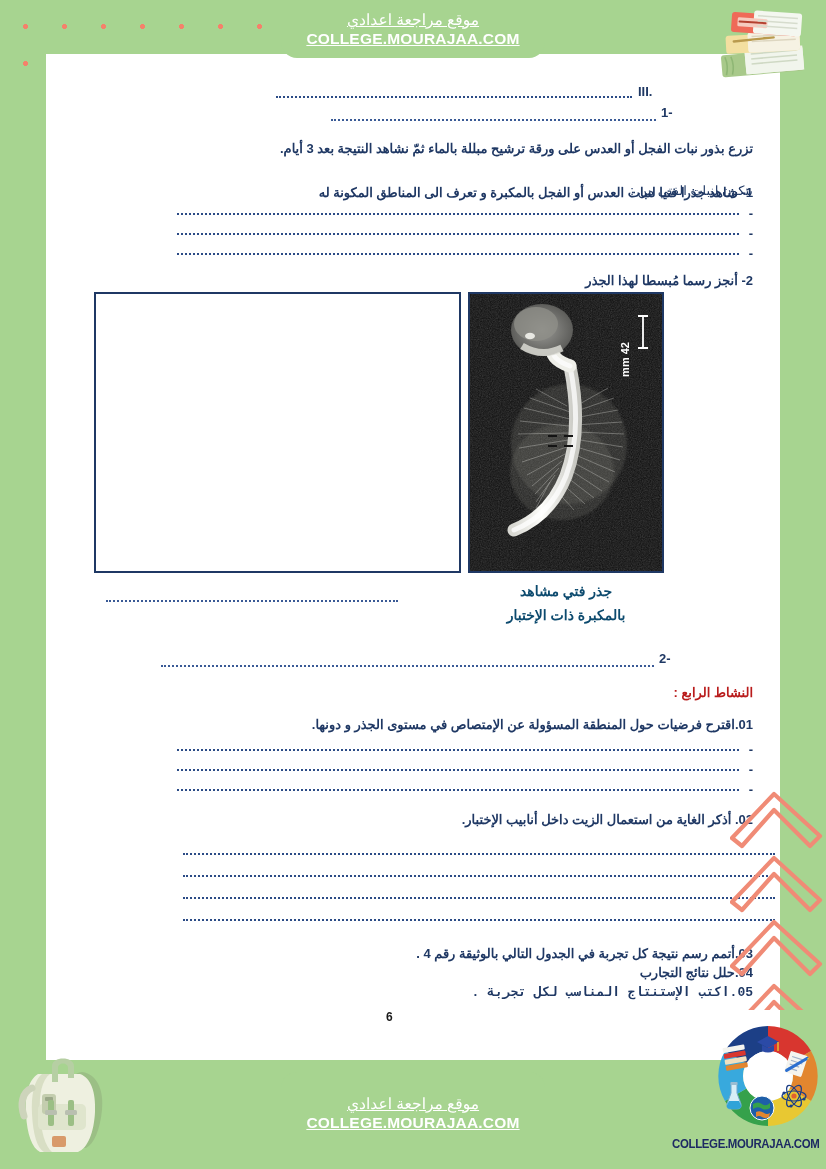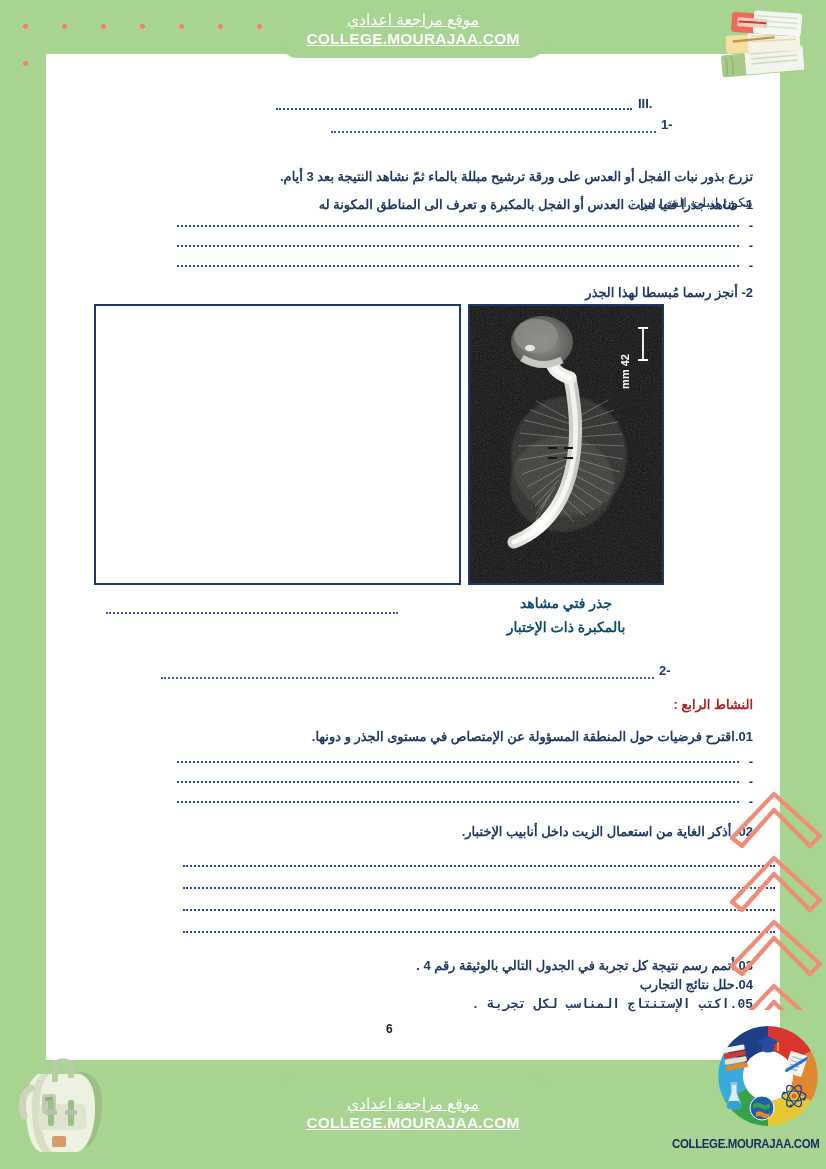--- a/index.html
+++ b/index.html
@@ -88,21 +88,21 @@
     background: #a7d490;
     border-radius: 16px 16px 0 0;
     z-index: 5;
     display: flex; flex-direction: column;
     align-items: center; justify-content: flex-start;
     padding-top: 22px;
   }
 
   
   .content {
-    position: absolute; left: 0; top: 12px; width: 734px; height: 1006px;
+    position: absolute; left: 0; top: 0; width: 734px; height: 1006px;
     direction: rtl;
     color: #1f3864;
     font-family: "Liberation Sans", sans-serif;
   }
   .row { position: absolute; }
 
   .dotline {
     display: inline-block;
     border-bottom: 2.2px dotted #2b4b86;
     vertical-align: 3px;
@@ -207,21 +207,21 @@
       <div class="hdr-line" style="left:592px; top:30px;">III.</div>
       <div class="row" style="left:230px; top:33px;">
         <span class="dotline" style="width:356px; height:1px;"></span>
       </div>
 
       <div class="hdr-line" style="left:615px; top:51px;">1-</div>
       <div class="row" style="left:285px; top:56px;">
         <span class="dotline-thin" style="width:325px; height:1px;"></span>
       </div>
 
-      <div class="row para" style="right:27px; top:84px; width:580px;margin-top:16px;">تزرع  بذور نبات الفجل أو العدس على ورقة ترشيح مبللة بالماء ثمّ نشاهد النتيجة بعد 3 أيام.</div>
+      <div class="row para" style="right:27px; top:84px; width:580px;">تزرع  بذور نبات الفجل أو العدس على ورقة ترشيح مبللة بالماء ثمّ نشاهد النتيجة بعد 3 أيام.</div>
       <div class="row para" style="right:27px; top:105px; width:580px;margin-top:23px;">1- شاهد جذرا فتيا لنبات العدس أو الفجل بالمكبرة و تعرف الى المناطق المكونة له</div>
       <div class="row para para-reg" style="right:27px; top:126px; width:580px;">يتكون لنبات الفتي من :</div>
 
       <div class="bullet-row" style="right:27px; top:150px;">
         <span class="bullet-dash">-</span>
         <span class="dotline" style="width:562px; height:1px;"></span>
       </div>
       <div class="bullet-row" style="right:27px; top:170px;">
         <span class="bullet-dash">-</span>
         <span class="dotline" style="width:562px; height:1px;"></span>

